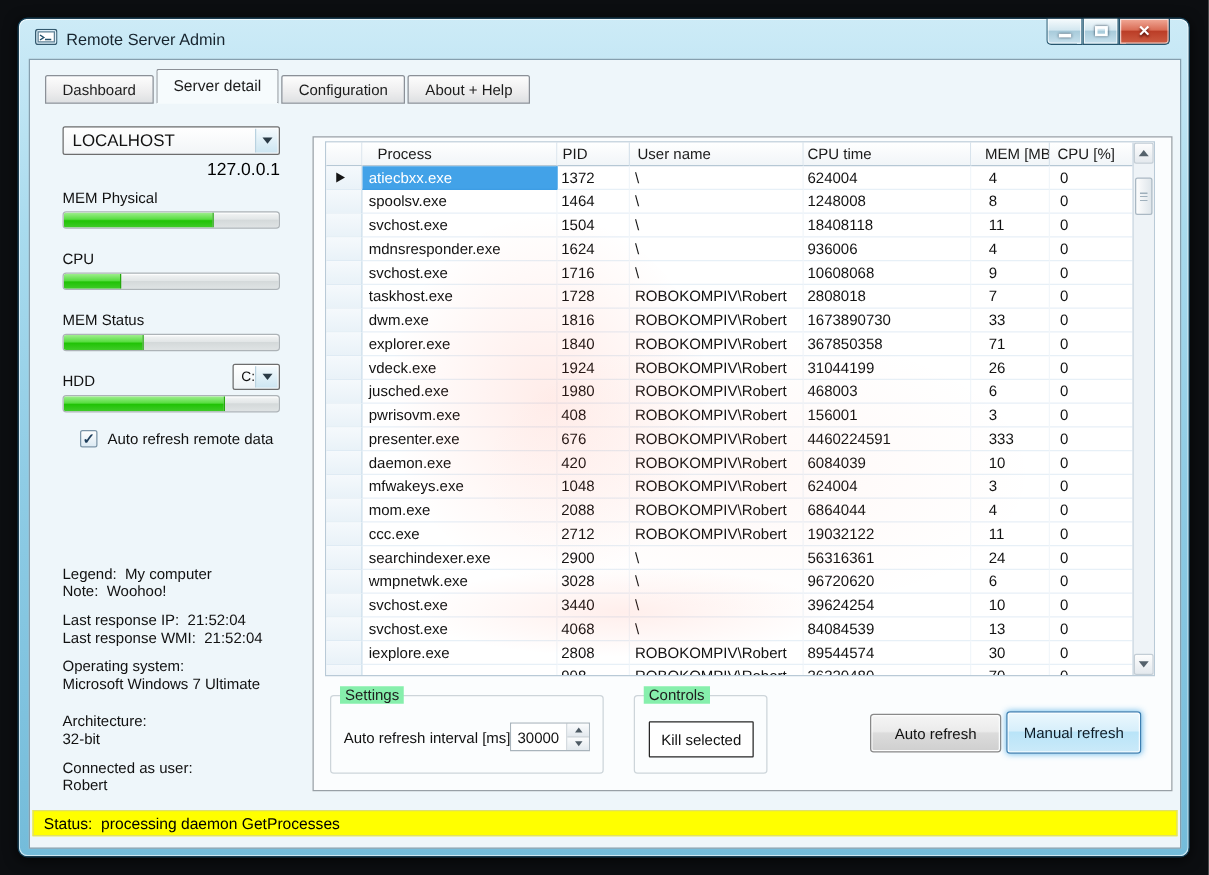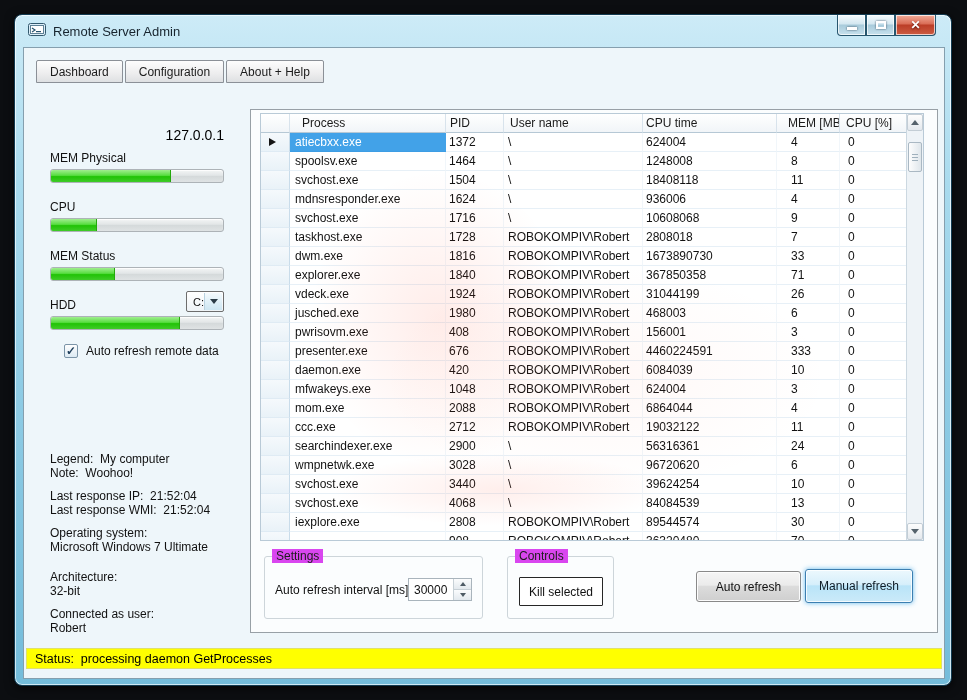--- a/index.html
+++ b/index.html
@@ -176,21 +176,21 @@
     background:
       radial-gradient(closest-side at 27% 48%, rgba(255,72,40,.10), rgba(255,72,40,0) 72%),
       radial-gradient(closest-side at 36% 88%, rgba(255,72,40,.09), rgba(255,72,40,0) 70%),
       radial-gradient(closest-side at 52% 62%, rgba(255,120,90,.05), rgba(255,120,90,0) 70%);
   }
 
   
   .groupbox { position:absolute; border:1px solid #cdd5da; border-radius:3px; }
   #settings-group { left:13px; top:446px; width:219px; height:63px; }
   #controls-group { left:256px; top:446px; width:107px; height:63px; }
-  .group-title { position:absolute; left:7px; top:-8px; background:#d946ef; padding:0 4px; font-size:12px; color:#1d1d1d; white-space:pre; }
+  .group-title { position:absolute; left:7px; top:-8px; background:#86efac; padding:0 4px; font-size:12px; color:#1d1d1d; white-space:pre; }
   #interval-label { position:absolute; left:10px; top:26px; font-size:12px; color:#111; white-space:pre; }
   #spinbox { position:absolute; right:10px; top:21px; width:64px; height:23px; border:1px solid #a9b4bc; background:#fff; display:flex; }
   #interval-input { width:44px; height:100%; border:none; outline:none; font-family:"Liberation Sans",sans-serif; font-size:12px; padding-left:5px; color:#111; }
   #spin-arrows { width:18px; border-left:1px solid #c7d0d6; display:flex; flex-direction:column; }
   .spin-btn { flex:1; display:flex; align-items:center; justify-content:center; background:linear-gradient(180deg,#fbfcfd,#e3e9ee); }
   .spin-btn + .spin-btn { border-top:1px solid #c7d0d6; }
   .tri-up-s { width:0; height:0; border-left:3px solid transparent; border-right:3px solid transparent; border-bottom:4px solid #4d5a64; }
   .tri-down-s { width:0; height:0; border-left:3px solid transparent; border-right:3px solid transparent; border-top:4px solid #4d5a64; }
   #kill-btn {
     position:absolute; left:11px; top:20px; width:84px; height:29px;
@@ -242,25 +242,32 @@
       <div class="winbtn close">
           <span class="glyph-close">✕</span>
         </div>
     </div>
   </div>
 
   <div id="client">
 
     <div id="main-tabs">
         <div class="tab">Dashboard</div>
+        <div class="tab active">Server detail</div>
         <div class="tab">Configuration</div>
         <div class="tab">About + Help</div>
       </div>
 
     <div id="sidebar">
+      <div id="host-combo">
+        <span>LOCALHOST</span>
+        <div class="combo-arrow-box">
+            <div class="arrow-down"></div>
+          </div>
+      </div>
       <div id="ip-label">127.0.0.1</div>
 
       <div id="gauges">
           <div class="gauge">
             <div class="gauge-label">MEM Physical</div>
             <div class="pbar">
               <div class="pfill" style="width: 70%;"></div>
             </div>
           </div>
           <div class="gauge">

